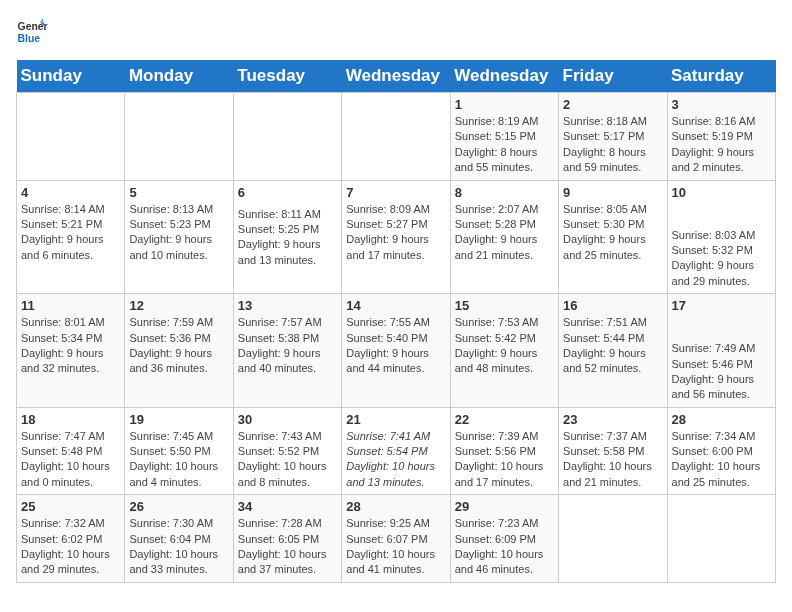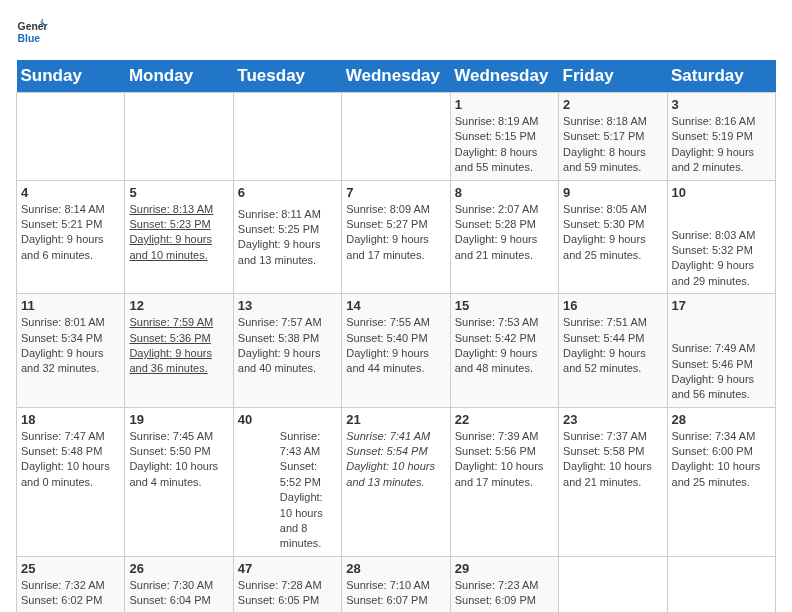--- a/index.html
+++ b/index.html
@@ -154,21 +154,21 @@
       <tr>
         <td>
           <span class="day-num">4</span>
           <div class="cell-content" style="white-space: pre-line;">Sunrise: 8:14 AM
 Sunset: 5:21 PM
 Daylight: 9 hours
 and 6 minutes.</div>
         </td>
         <td>
           <span class="day-num">5</span>
-          <div class="cell-content" style="white-space: pre-line; text-decoration: underline;">Sunrise: 8:13 AM
+          <div class="cell-content" style="white-space: pre-line;">Sunrise: 8:13 AM
 Sunset: 5:23 PM
 Daylight: 9 hours
 and 10 minutes.</div>
         </td>
         <td>
           <span class="day-num">6</span>
           <div class="cell-content" style="white-space: pre-line; margin-top: 7px;">Sunrise: 8:11 AM
 Sunset: 5:25 PM
 Daylight: 9 hours
 and 13 minutes.</div>
@@ -205,21 +205,21 @@
       <tr>
         <td>
           <span class="day-num">11</span>
           <div class="cell-content" style="white-space: pre-line;">Sunrise: 8:01 AM
 Sunset: 5:34 PM
 Daylight: 9 hours
 and 32 minutes.</div>
         </td>
         <td>
           <span class="day-num">12</span>
-          <div class="cell-content" style="white-space: pre-line; text-decoration: underline;">Sunrise: 7:59 AM
+          <div class="cell-content" style="white-space: pre-line;">Sunrise: 7:59 AM
 Sunset: 5:36 PM
 Daylight: 9 hours
 and 36 minutes.</div>
         </td>
         <td>
           <span class="day-num">13</span>
           <div class="cell-content" style="white-space: pre-line;">Sunrise: 7:57 AM
 Sunset: 5:38 PM
 Daylight: 9 hours
 and 40 minutes.</div>
@@ -262,22 +262,22 @@
 and 0 minutes.</div>
         </td>
         <td>
           <span class="day-num">19</span>
           <div class="cell-content" style="white-space: pre-line;">Sunrise: 7:45 AM
 Sunset: 5:50 PM
 Daylight: 10 hours
 and 4 minutes.</div>
         </td>
         <td>
-          <span class="day-num">40</span>
-          <div class="cell-content" style="white-space: pre-line; margin-left: 42px;">Sunrise: 7:43 AM
+          <span class="day-num">30</span>
+          <div class="cell-content" style="white-space: pre-line;">Sunrise: 7:43 AM
 Sunset: 5:52 PM
 Daylight: 10 hours
 and 8 minutes.</div>
         </td>
         <td>
           <span class="day-num">21</span>
           <div class="cell-content" style="white-space: pre-line; font-style: italic;">Sunrise: 7:41 AM
 Sunset: 5:54 PM
 Daylight: 10 hours
 and 13 minutes.</div>
@@ -313,29 +313,29 @@
 and 29 minutes.</div>
         </td>
         <td>
           <span class="day-num">26</span>
           <div class="cell-content" style="white-space: pre-line;">Sunrise: 7:30 AM
 Sunset: 6:04 PM
 Daylight: 10 hours
 and 33 minutes.</div>
         </td>
         <td>
-          <span class="day-num">47</span>
+          <span class="day-num">34</span>
           <div class="cell-content" style="white-space: pre-line;">Sunrise: 7:28 AM
 Sunset: 6:05 PM
 Daylight: 10 hours
 and 37 minutes.</div>
         </td>
         <td>
           <span class="day-num">28</span>
-          <div class="cell-content" style="white-space: pre-line;">Sunrise: 7:10 AM
+          <div class="cell-content" style="white-space: pre-line;">Sunrise: 9:25 AM
 Sunset: 6:07 PM
 Daylight: 10 hours
 and 41 minutes.</div>
         </td>
         <td>
           <span class="day-num">29</span>
           <div class="cell-content" style="white-space: pre-line;">Sunrise: 7:23 AM
 Sunset: 6:09 PM
 Daylight: 10 hours
 and 46 minutes.</div>

